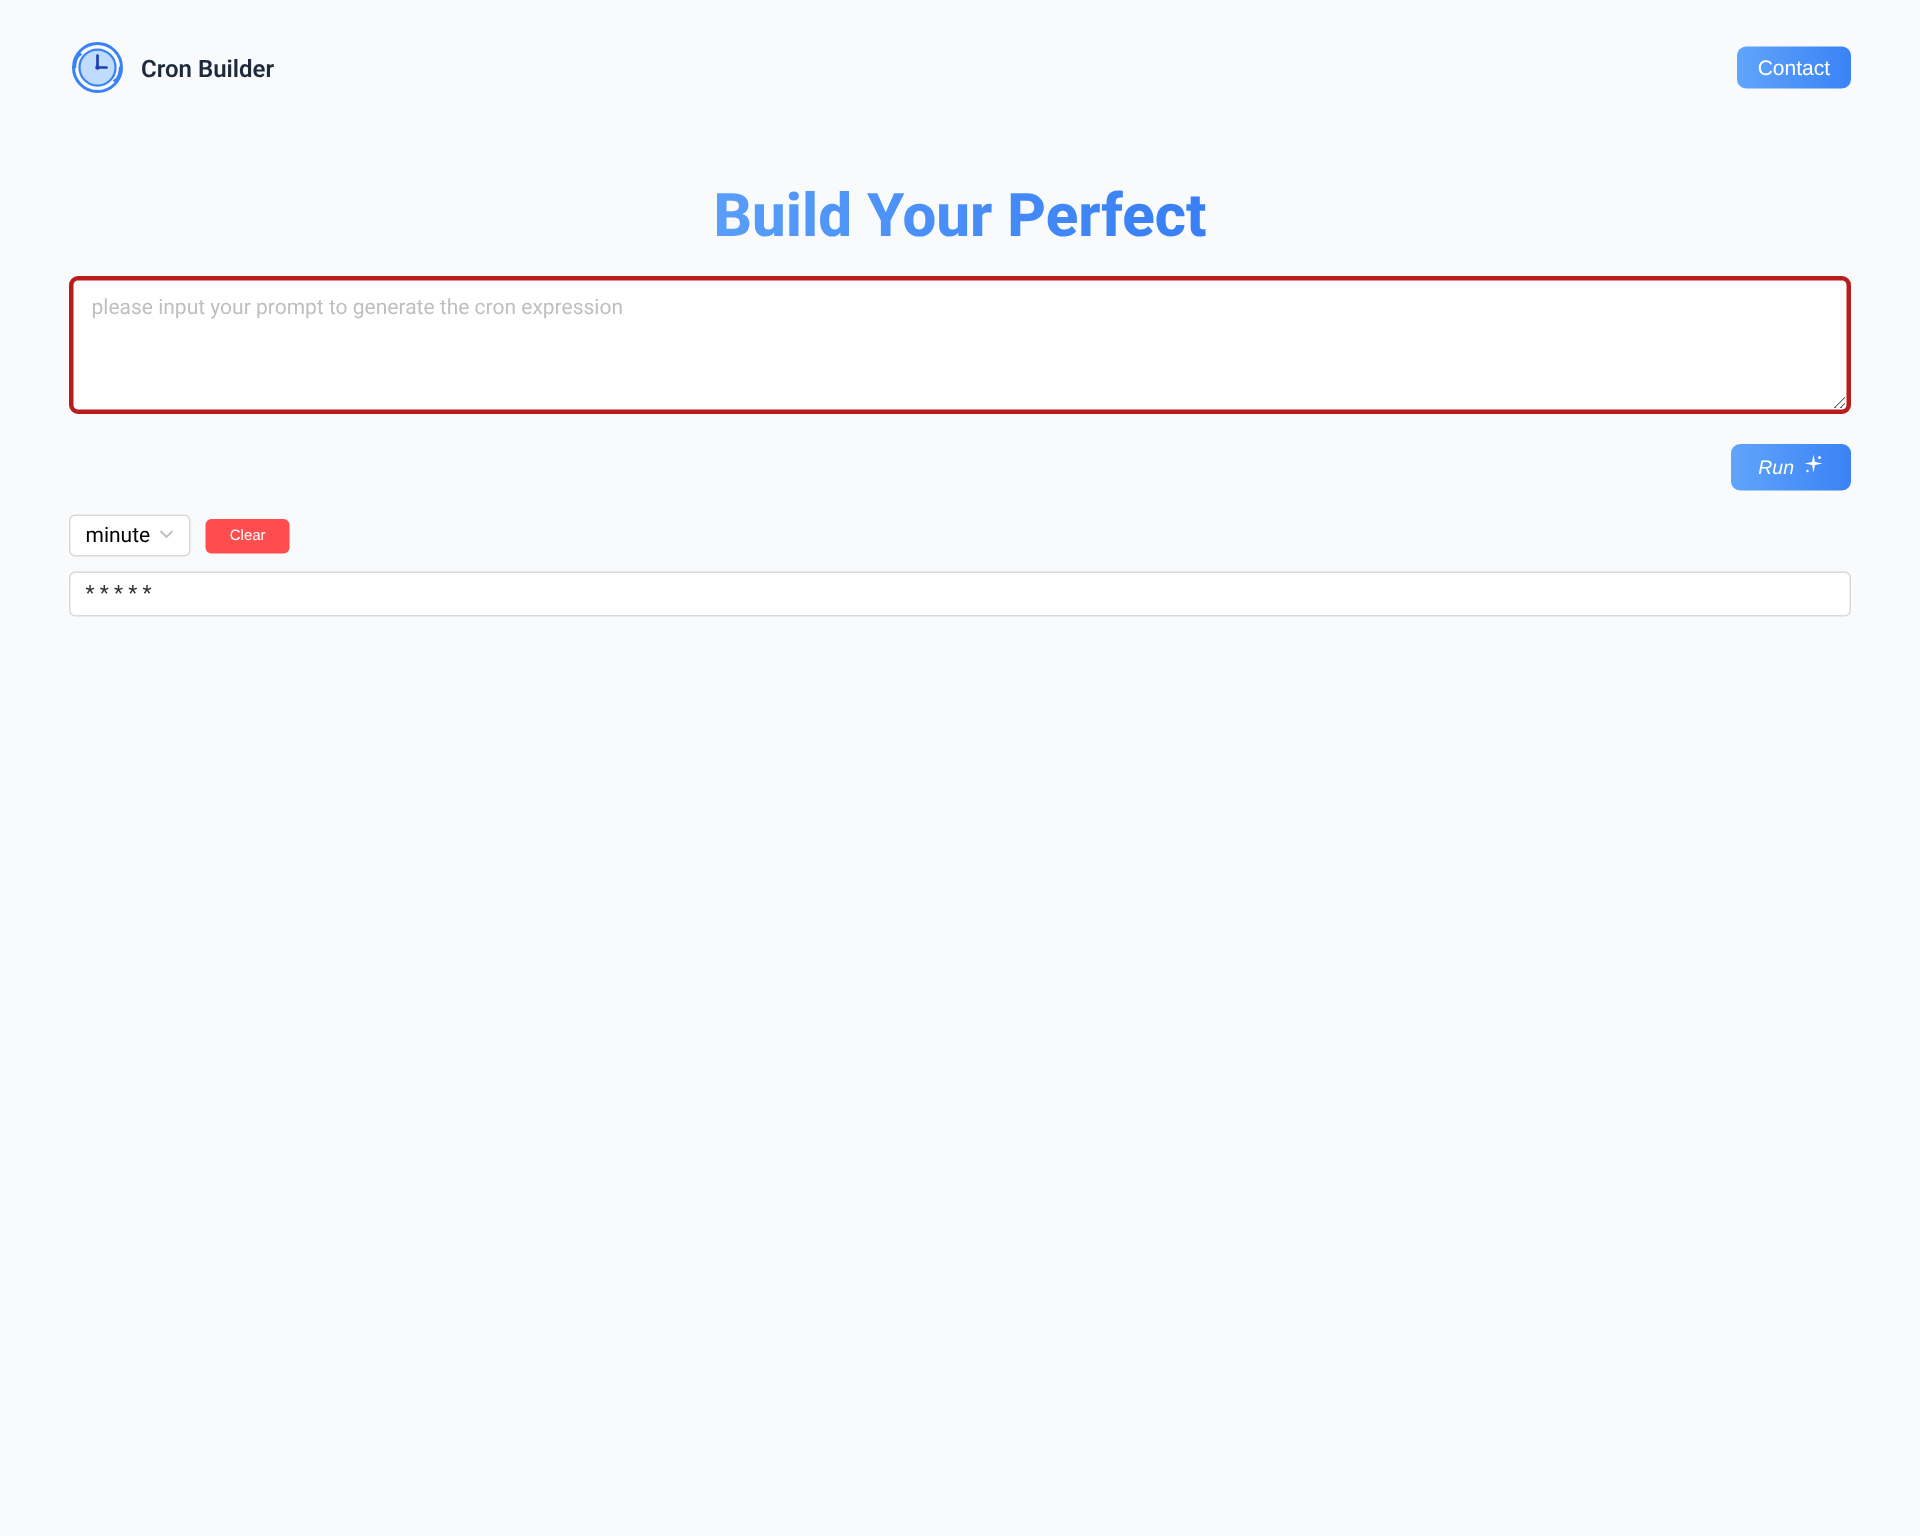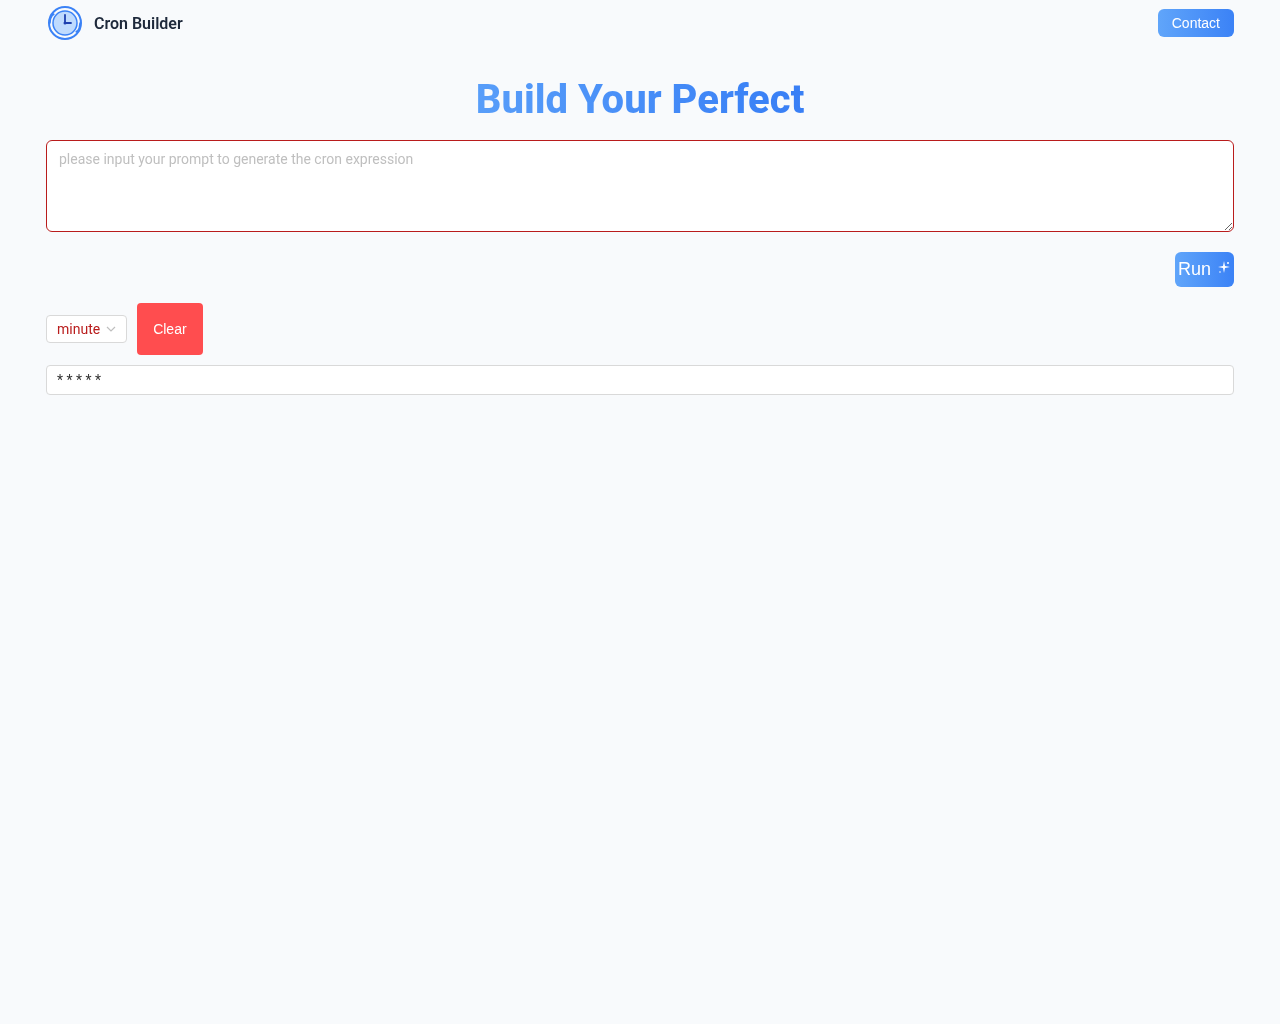--- a/index.html
+++ b/index.html
@@ -13,21 +13,21 @@
       background-color: #f8fafc;
       width: 1280px;
       height: 1024px;
       overflow: hidden;
     }
     
     .header {
       display: flex;
       justify-content: space-between;
       align-items: center;
-      padding: 4px 46px;
+      padding: 26px 46px;
     }
     
     .logo-section {
       display: flex;
       align-items: center;
       gap: 10px;
     }
     
     .logo-icon {
       width: 38px;
@@ -67,21 +67,21 @@
       background: linear-gradient(to right, #7dd3fc 0%, #60a5fa 30%, #3b82f6 60%, #2563eb 100%);
       -webkit-background-clip: text;
       -webkit-text-fill-color: transparent;
       background-clip: text;
     }
     
     .prompt-textarea {
       width: 100%;
       min-height: 92px;
       padding: 10px 12px;
-      border: 1px solid #b91c1c;
+      border: 3px solid #b91c1c;
       border-radius: 6px;
       font-size: 14px;
       font-family: inherit;
       resize: vertical;
       color: #333;
       background: white;
     }
     
     .prompt-textarea::placeholder {
       color: #bfbfbf;
@@ -90,28 +90,29 @@
     .run-row {
       display: flex;
       justify-content: flex-end;
       margin-top: 16px;
     }
     
     .run-btn {
       background: linear-gradient(to right, #60a5fa, #3b82f6);
       color: white;
       border: none;
-      padding: 7px 3px;
+      padding: 7px 18px;
       border-radius: 6px;
-      font-size: 18px;
+      font-size: 13px;
       font-weight: 500;
       cursor: pointer;
       display: flex;
       align-items: center;
       gap: 6px;
+      font-style: italic;
     }
     
     .sparkle-icon {
       font-size: 12px;
     }
     
     .controls-row {
       display: flex;
       align-items: center;
       gap: 10px;
@@ -122,35 +123,35 @@
       display: flex;
       align-items: center;
       justify-content: space-between;
       background: white;
       border: 1px solid #d9d9d9;
       border-radius: 4px;
       padding: 5px 10px;
       min-width: 78px;
       cursor: pointer;
       font-size: 14px;
-      color: #b91c1c;
+      color: #000000;
     }
     
     .chevron-down {
       color: #bfbfbf;
       margin-left: 6px;
     }
     
     .clear-btn {
       background-color: #ff4d4f;
       color: white;
       border: none;
-      padding: 18px 16px;
+      padding: 6px 16px;
       border-radius: 4px;
-      font-size: 14px;
+      font-size: 10px;
       cursor: pointer;
     }
     
     .cron-output {
       width: 100%;
       margin-top: 10px;
       padding: 6px 10px;
       border: 1px solid #d9d9d9;
       border-radius: 4px;
       background: white;

